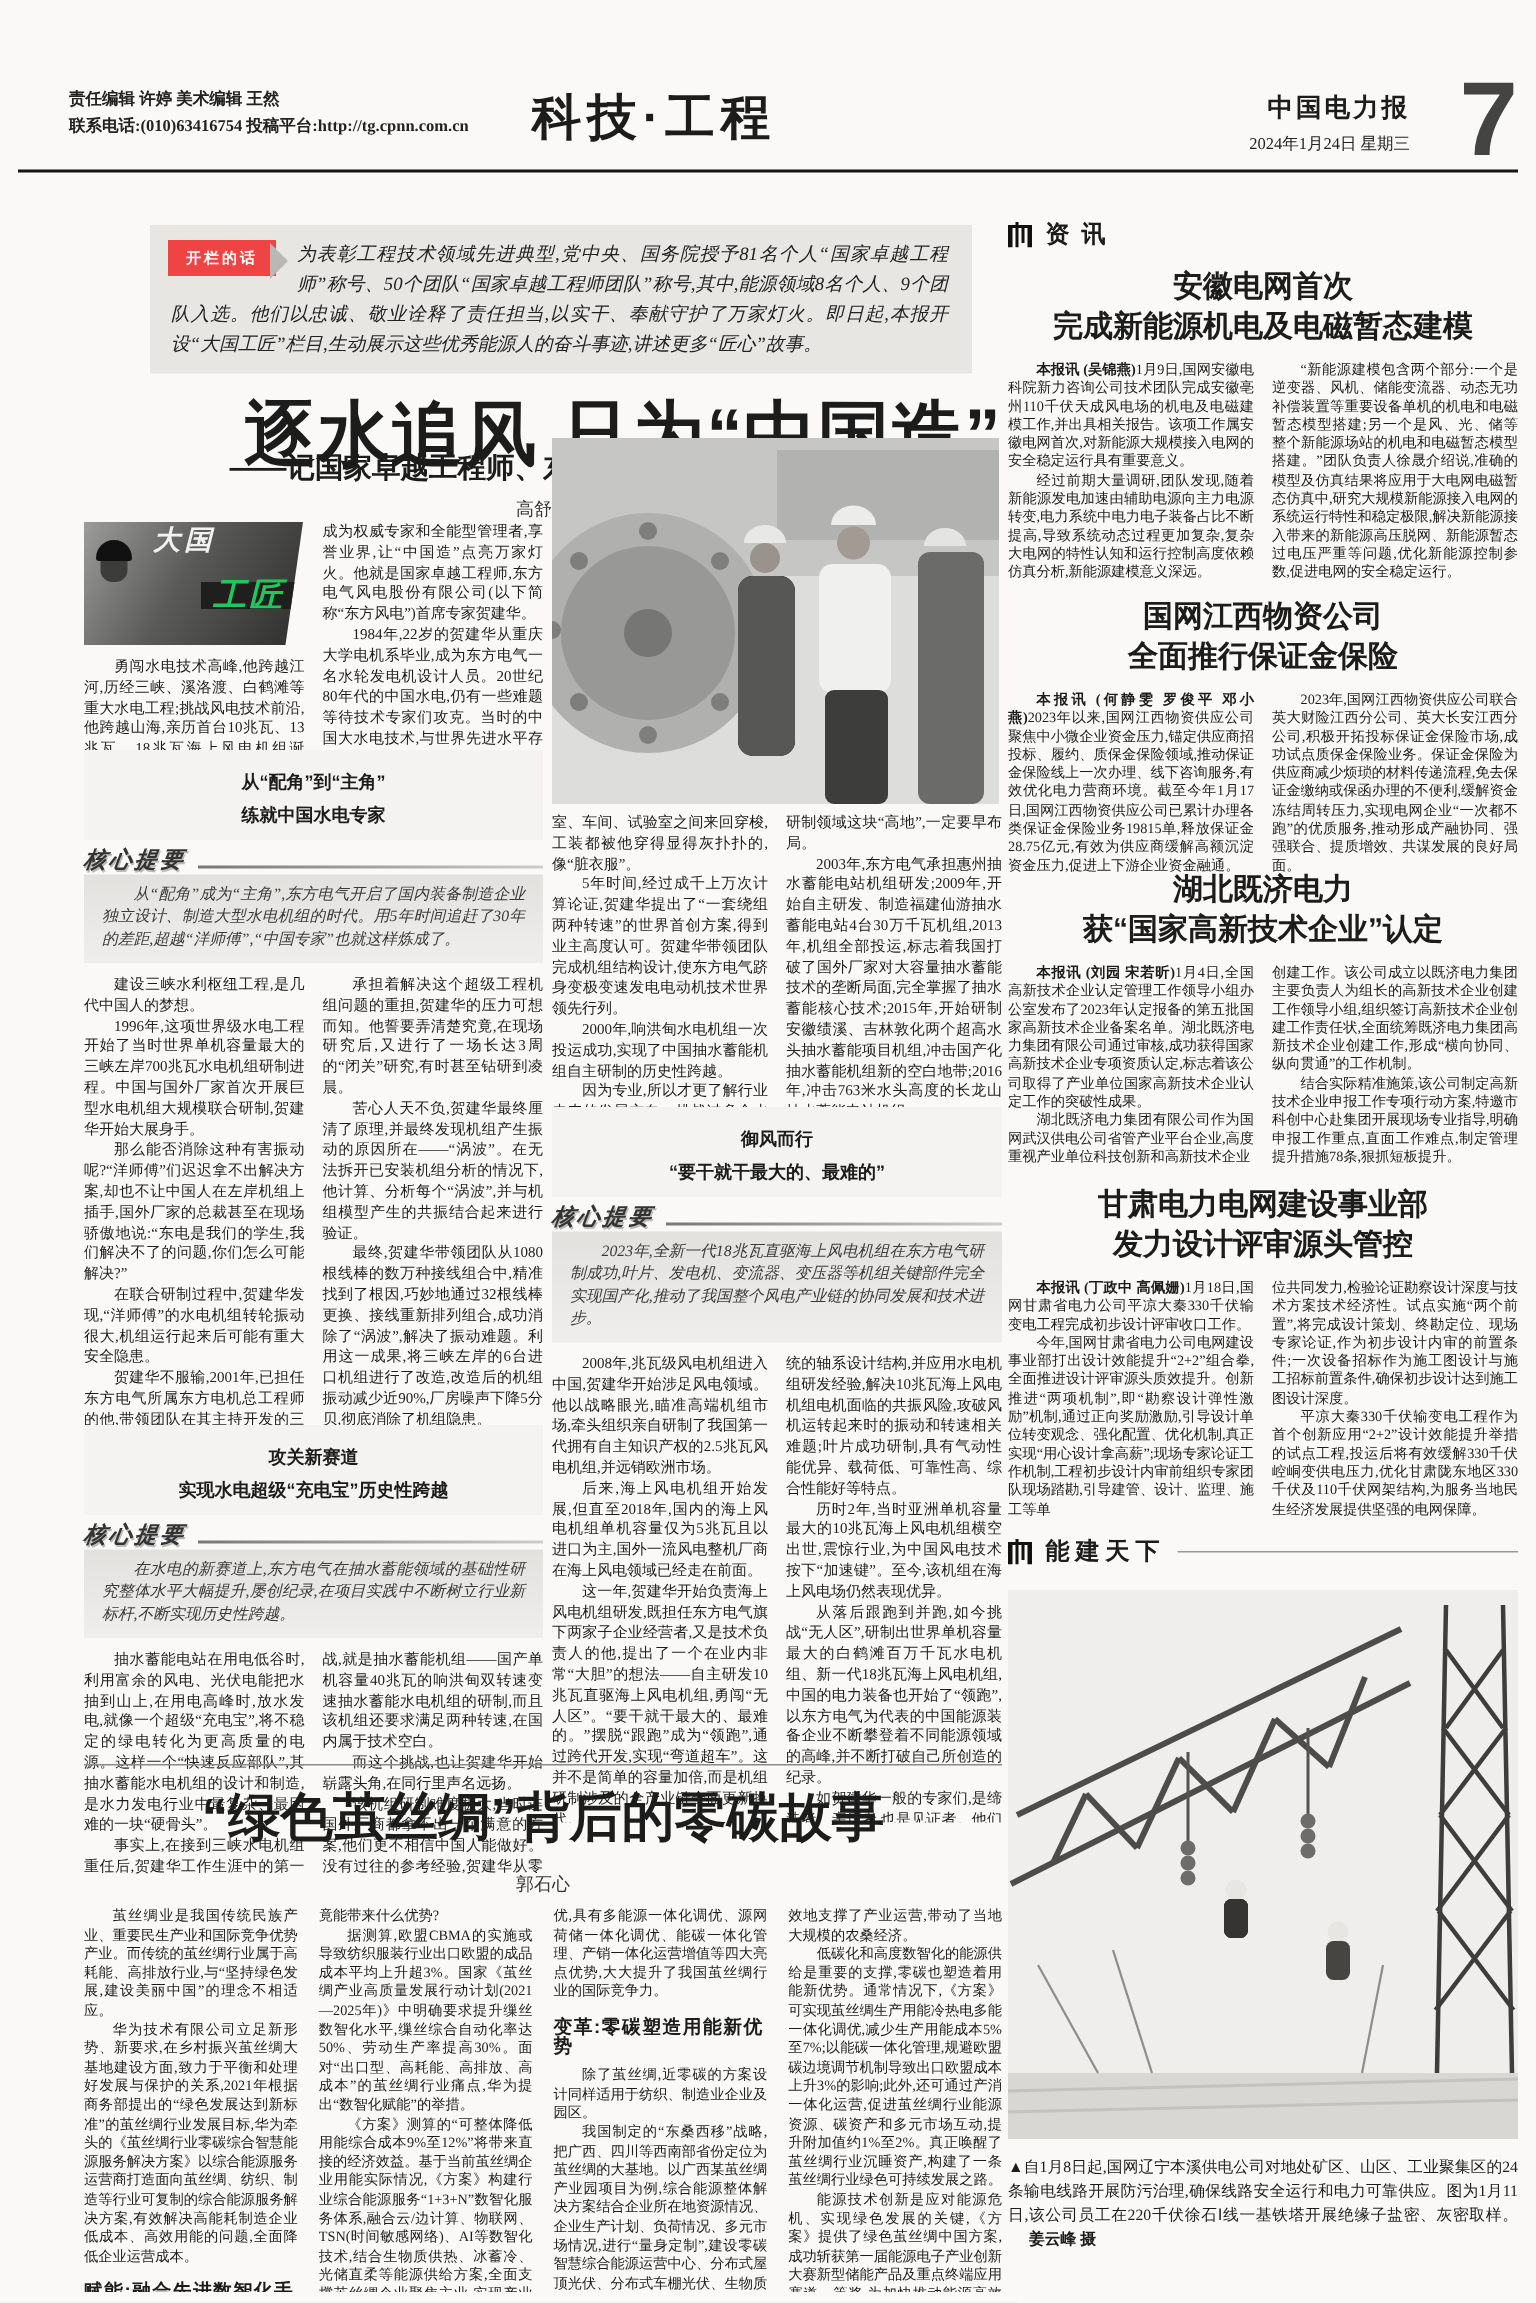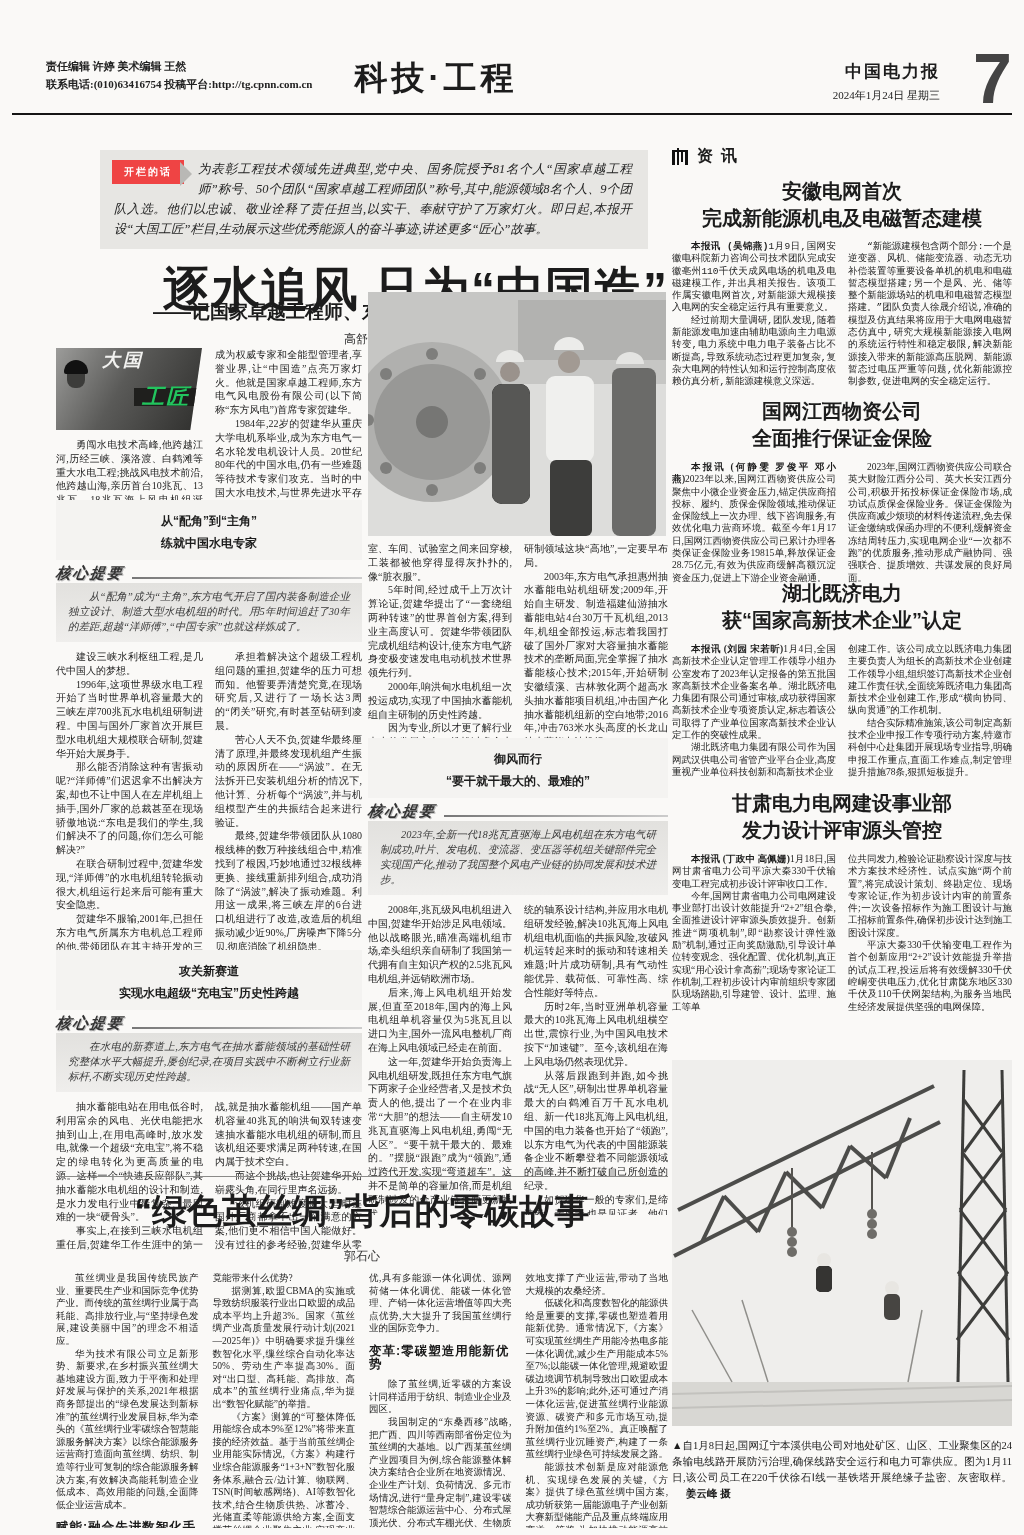--- a/index.html
+++ b/index.html
@@ -73,21 +73,21 @@
         font-family:"Liberation Sans",sans-serif;font-size:16px;font-weight:800;letter-spacing:8px;}
   .side-label .rule{flex:1;height:1px;background:#999;}
   .lbl-news{top:0;}
   .lbl-energy{top:878px;}
   .side-art{position:absolute;left:0;right:0;}
   .artA{top:32px;} .artB{top:252px;} .artC{top:434px;} .artD{top:644px;}
   .art-title{text-align:center;font-family:"Liberation Sans",sans-serif;font-weight:900;
         font-size:20px;line-height:27px;margin-bottom:9px;}
   .art-cols{display:flex;gap:12px;overflow:hidden;}
   .art-col{flex:1;font-size:9.5px;line-height:12.3px;text-align:justify;}
-  .hA{height:164px;font-family:Liberation Mono, monospace;} .hB{height:122px;} .hC{height:140px;} .hD{height:158px;}
+  .hA{height:164px;} .hB{height:122px;} .hC{height:140px;} .hD{height:158px;}
   .side-photo{position:absolute;top:914px;left:0;width:340px;height:366px;}
   .side-caption{position:absolute;top:1292px;left:0;width:340px;font-size:10.5px;line-height:16px;text-align:justify;}
   .side-caption .credit{font-weight:700;margin-left:14px;}
   .bars-icon{display:inline-block;}
   svg{display:block;}
 </style>
 </head>
 <body>
 
 <div id="page">
@@ -366,20 +366,33 @@
               <p class="para">今年,国网甘肃省电力公司电网建设事业部打出设计效能提升“2+2”组合拳,全面推进设计评审源头质效提升。创新推进“两项机制”,即“勘察设计弹性激励”机制,通过正向奖励激励,引导设计单位转变观念、强化配置、优化机制,真正实现“用心设计拿高薪”;现场专家论证工作机制,工程初步设计内审前组织专家团队现场踏勘,引导建管、设计、监理、施工等单</p>
             </div>
         </div>
         <div class="art-col">
             <p class="para cont">位共同发力,检验论证勘察设计深度与技术方案技术经济性。试点实施“两个前置”,将完成设计策划、终勘定位、现场专家论证,作为初步设计内审的前置条件;一次设备招标作为施工图设计与施工招标前置条件,确保初步设计达到施工图设计深度。</p>
             <p class="para">平凉大秦330千伏输变电工程作为首个创新应用“2+2”设计效能提升举措的试点工程,投运后将有效缓解330千伏崆峒变供电压力,优化甘肃陇东地区330千伏及110千伏网架结构,为服务当地民生经济发展提供坚强的电网保障。</p>
           </div>
       </div>
     </div>
 
+    <div class="side-label lbl-energy">
+      <span class="bars-icon">
+        <svg width="17" height="17" viewBox="0 0 17 17">
+          <rect x="0" y="2" width="3" height="15" fill="#111"></rect>
+          <rect x="5" y="0" width="2" height="17" fill="#111"></rect>
+          <rect x="9" y="2" width="2" height="12" fill="#111"></rect>
+          <rect x="13" y="2" width="3" height="15" fill="#111"></rect>
+          <rect x="0" y="2" width="16" height="2" fill="#111"></rect>
+        </svg>
+      </span>
+      <span style="letter-spacing:4px;">能建天下</span>
+      <span class="rule"></span>
+    </div>
 
     <div class="side-photo">
       <svg width="340" height="366" viewBox="0 0 340 366" preserveAspectRatio="none">
         <rect width="340" height="366" fill="#efeeec"></rect>
         <rect y="322" width="340" height="44" fill="#d8d7d3"></rect>
         <line x1="0" y1="334" x2="340" y2="326" stroke="#c3c2be" stroke-width="2"></line>
         <line x1="0" y1="348" x2="340" y2="340" stroke="#c3c2be" stroke-width="2"></line>
         <g stroke="#4c4c4a" stroke-width="4" fill="none">
           <line x1="6" y1="150" x2="262" y2="26"></line>
           <line x1="2" y1="196" x2="268" y2="62"></line>

